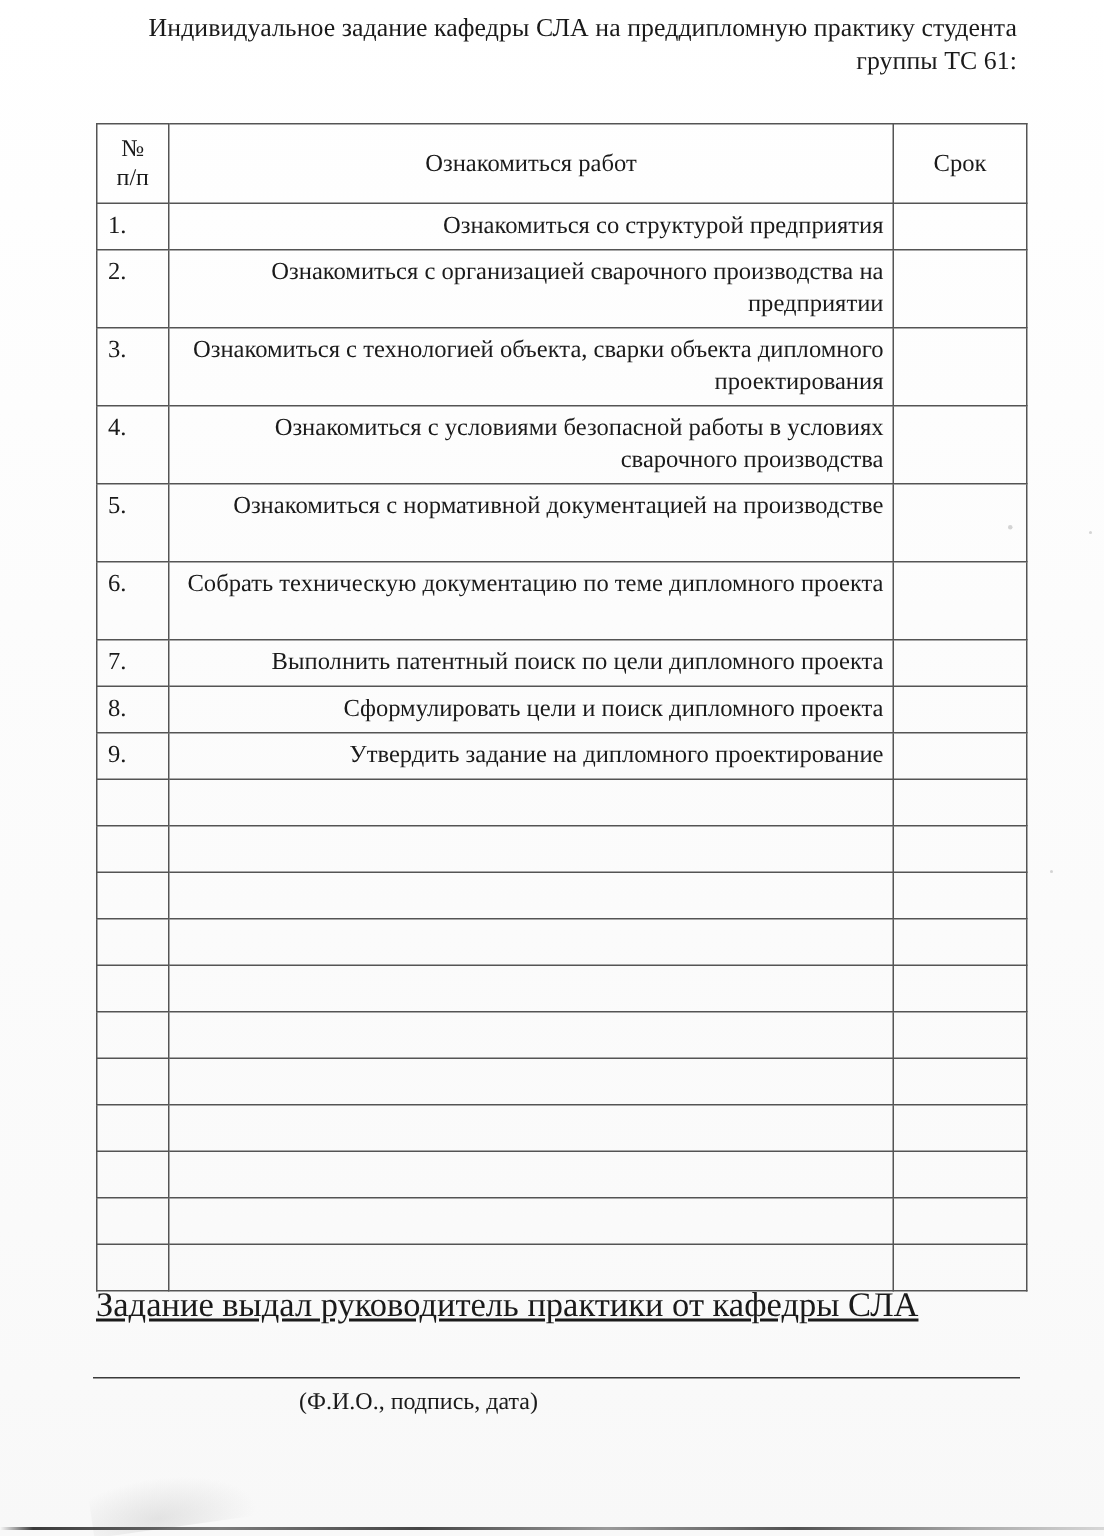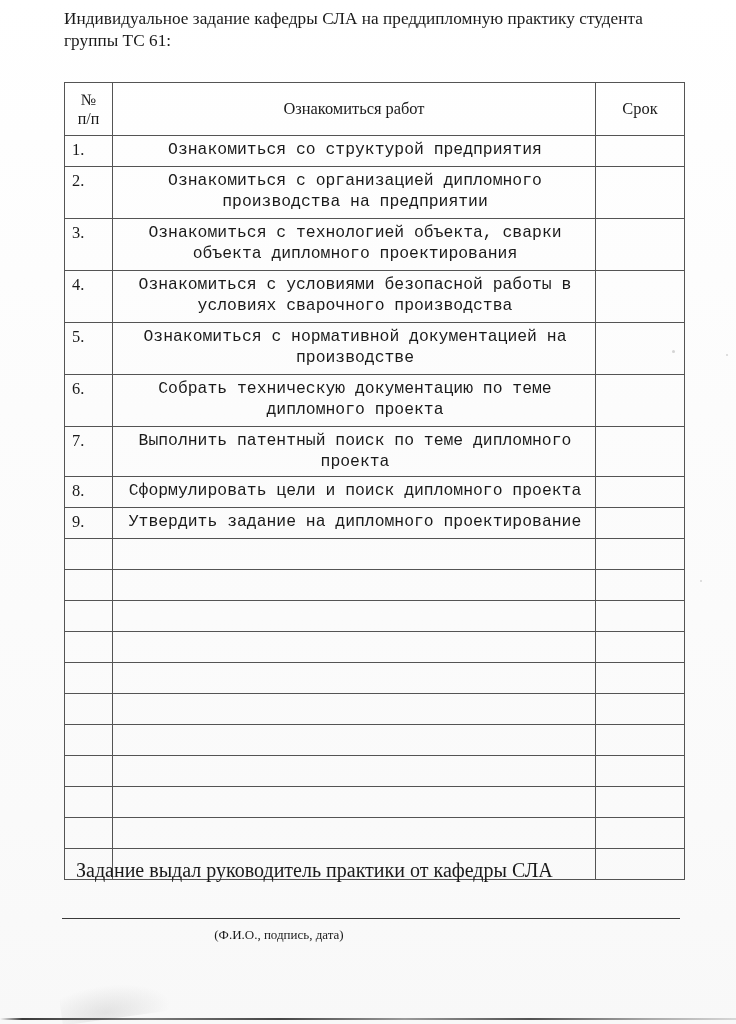--- a/index.html
+++ b/index.html
@@ -57,21 +57,21 @@
   }
 
   
   .doc-title {
     position: absolute;
     left: 64px;
     top: 8px;
     width: 614px;
     font-size: 17.2px;
     line-height: 22px;
-    text-align: left;
+    text-align: right;
     letter-spacing: 0.05px;
   }
 
   
   .work-table {
     position: absolute;
     left: 64px;
     top: 82px;
     width: 620px;
     border-collapse: collapse;
@@ -99,52 +99,52 @@
   .work-table thead th.th-num {
     line-height: 19px;
     font-size: 16px;
   }
   td.cell-num {
     text-align: left;
     padding-left: 7px;
     font-size: 16.4px;
   }
   td.cell-name {
-    text-align: center;
-    font-family: Liberation Mono, monospace;
+    text-align: right;
   }
   td.cell-term { }
 
   tr.row-single td { height: 23px; }
   tr.row-double td { height: 44px; }
   tr.row-empty td  { height: 23px; }
 
   
   .issued-by {
     position: absolute;
-    left: 76px;
+    left: 64px;
     top: 859px;
-    font-size: 20px;
+    font-size: 23px;
     line-height: 22px;
+    text-decoration: underline;
   }
   .sign-line {
     position: absolute;
     left: 62px;
     top: 918px;
     width: 618px;
     height: 0;
     border-top: 1.2px solid #3a3a3a;
   }
   .sign-caption {
     position: absolute;
     left: 62px;
     top: 926px;
     width: 434px;
     text-align: center;
-    font-size: 13px;
+    font-size: 16px;
     line-height: 18px;
   }
 </style>
 </head>
 <body>
 
 <div class="page"></div>
 
 <div class="doc-title">
   <span>Индивидуальное задание кафедры СЛА на преддипломную практику студента</span>
@@ -168,21 +168,21 @@
     </tr>
   </thead>
   <tbody id="table-body">
       <tr class="row-single">
         <td class="cell-num">1.</td>
         <td class="cell-name">Ознакомиться со структурой предприятия</td>
         <td class="cell-term"></td>
       </tr>
       <tr class="row-double">
         <td class="cell-num">2.</td>
-        <td class="cell-name">Ознакомиться с организацией дипломного производства на предприятии</td>
+        <td class="cell-name">Ознакомиться с организацией сварочного производства на предприятии</td>
         <td class="cell-term"></td>
       </tr>
       <tr class="row-double">
         <td class="cell-num">3.</td>
         <td class="cell-name">Ознакомиться с технологией объекта, сварки объекта дипломного проектирования</td>
         <td class="cell-term"></td>
       </tr>
       <tr class="row-double">
         <td class="cell-num">4.</td>
         <td class="cell-name">Ознакомиться с условиями безопасной работы в условиях сварочного производства</td>
@@ -193,21 +193,21 @@
         <td class="cell-name">Ознакомиться с нормативной документацией на производстве</td>
         <td class="cell-term"></td>
       </tr>
       <tr class="row-double">
         <td class="cell-num">6.</td>
         <td class="cell-name">Собрать техническую документацию по теме дипломного проекта</td>
         <td class="cell-term"></td>
       </tr>
       <tr class="row-single">
         <td class="cell-num">7.</td>
-        <td class="cell-name">Выполнить патентный поиск по теме дипломного проекта</td>
+        <td class="cell-name">Выполнить патентный поиск по цели дипломного проекта</td>
         <td class="cell-term"></td>
       </tr>
       <tr class="row-single">
         <td class="cell-num">8.</td>
         <td class="cell-name">Сформулировать цели и поиск дипломного проекта</td>
         <td class="cell-term"></td>
       </tr>
       <tr class="row-single">
         <td class="cell-num">9.</td>
         <td class="cell-name">Утвердить задание на дипломного проектирование</td>

